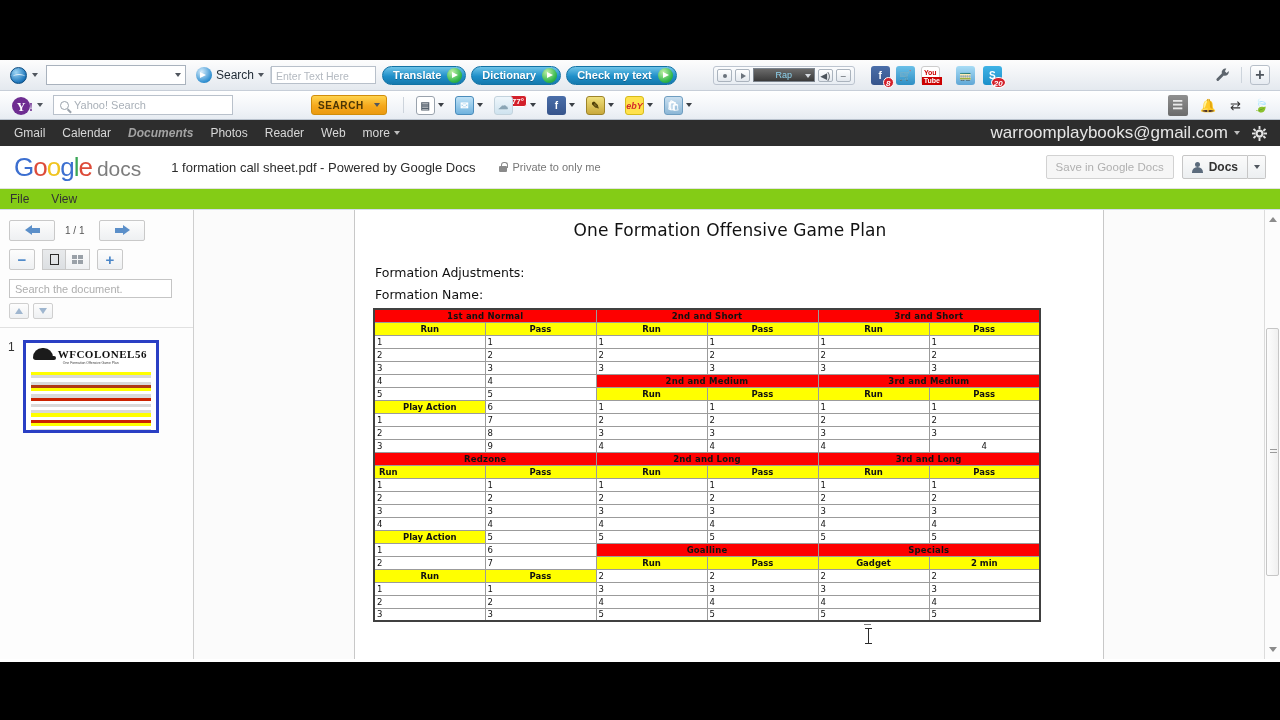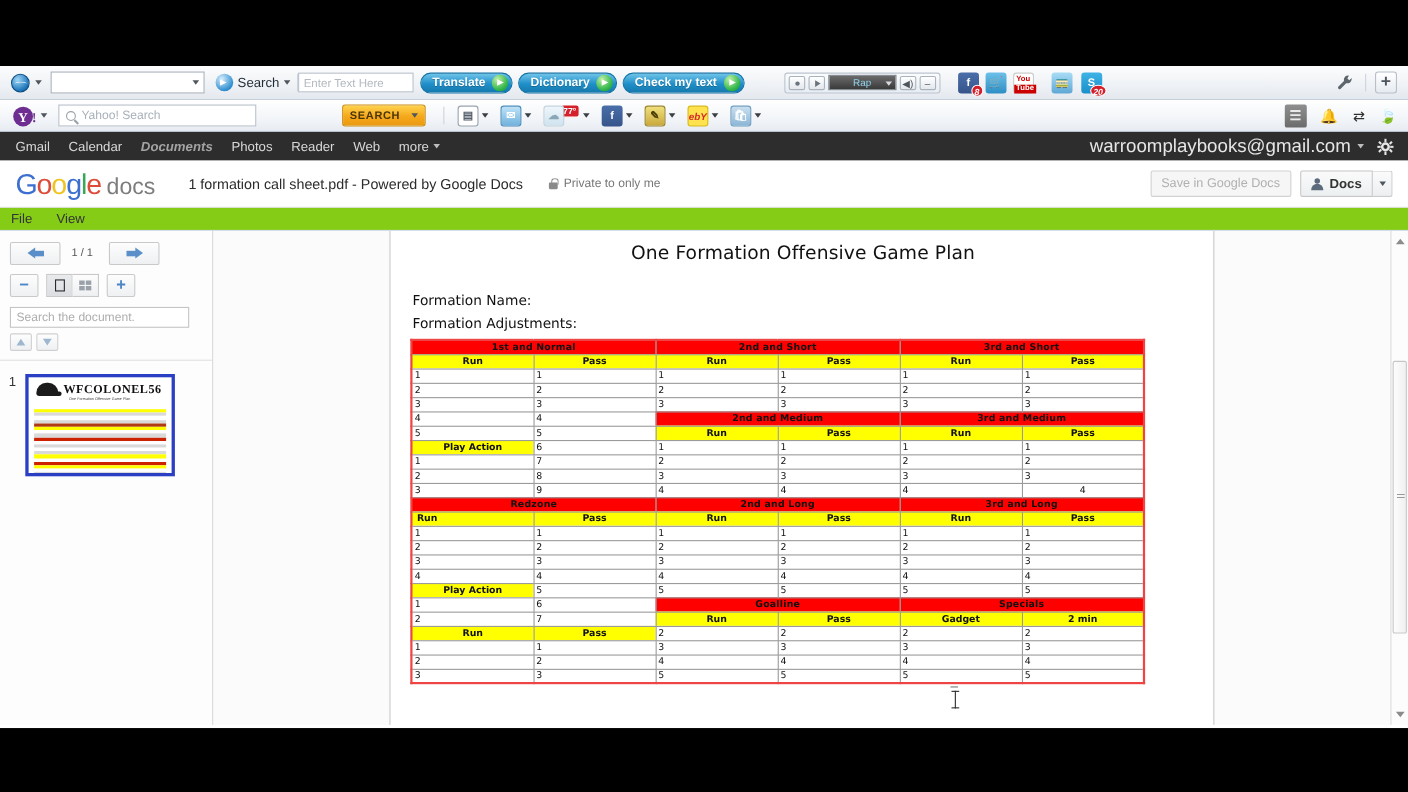--- a/index.html
+++ b/index.html
@@ -187,21 +187,21 @@
                border-left:1px solid #c8c8c8; border-right:1px solid #c8c8c8; }
 
   
   .pg { position:absolute; left:0; top:0; width:750px; padding:10px 14px 0 14px; }
   .pg h1 { font-family:"DejaVu Sans", sans-serif; font-size:17px; font-weight:normal; color:#111;
            text-align:center; letter-spacing:.1px; margin-bottom:25px; }
   .pg .fline { font-family:"DejaVu Sans", sans-serif; font-size:12.5px; color:#111; margin:0 0 6px 6px; }
   .pg .fline.second { margin-bottom:7px; }
 
   table.sheet { border-collapse:collapse; width:666px; margin-left:4px; table-layout:fixed;
-                border:2px solid #ef4444; }
+                border:2px solid #404040; }
   table.sheet td { border:1px solid #9b9b9b; height:13px; font-size:8.5px;
                    font-family:"DejaVu Sans", sans-serif; padding:0 2px; color:#111; vertical-align:middle; }
   td.red { background:#fe0000; color:#d25050; text-align:center; font-size:7px; font-weight:bold;
            border:1px solid #111; letter-spacing:.2px; }
   td.yel { background:#ffff00; color:#111; text-align:center; font-size:8px; font-weight:bold;
            border:1px solid #111; }
   td.yel.l { text-align:left; padding-left:4px; }
   td.pa { background:#ffff00; color:#111; text-align:center; font-size:8px; font-weight:bold;
           border:1.6px solid #111; }
   td.num { background:#fff; }
@@ -509,22 +509,22 @@
               <div class="r" style="background:#d9d9d9;"></div>
             </div>
           </div>
         </div>
       </div>
 
       <div class="docarea">
         <div class="pagesheet">
           <div class="pg">
             <h1>One Formation Offensive Game Plan</h1>
+            <div class="fline second">Formation Adjustments:</div>
             <div class="fline">Formation Name:</div>
-            <div class="fline second">Formation Adjustments:</div>
 
             <table class="sheet">
               <colgroup>
                 <col style="width:111px">
                   <col style="width:111px">
                 <col style="width:111px">
                   <col style="width:111px">
                 <col style="width:111px">
                   <col style="width:111px">
               </colgroup>

